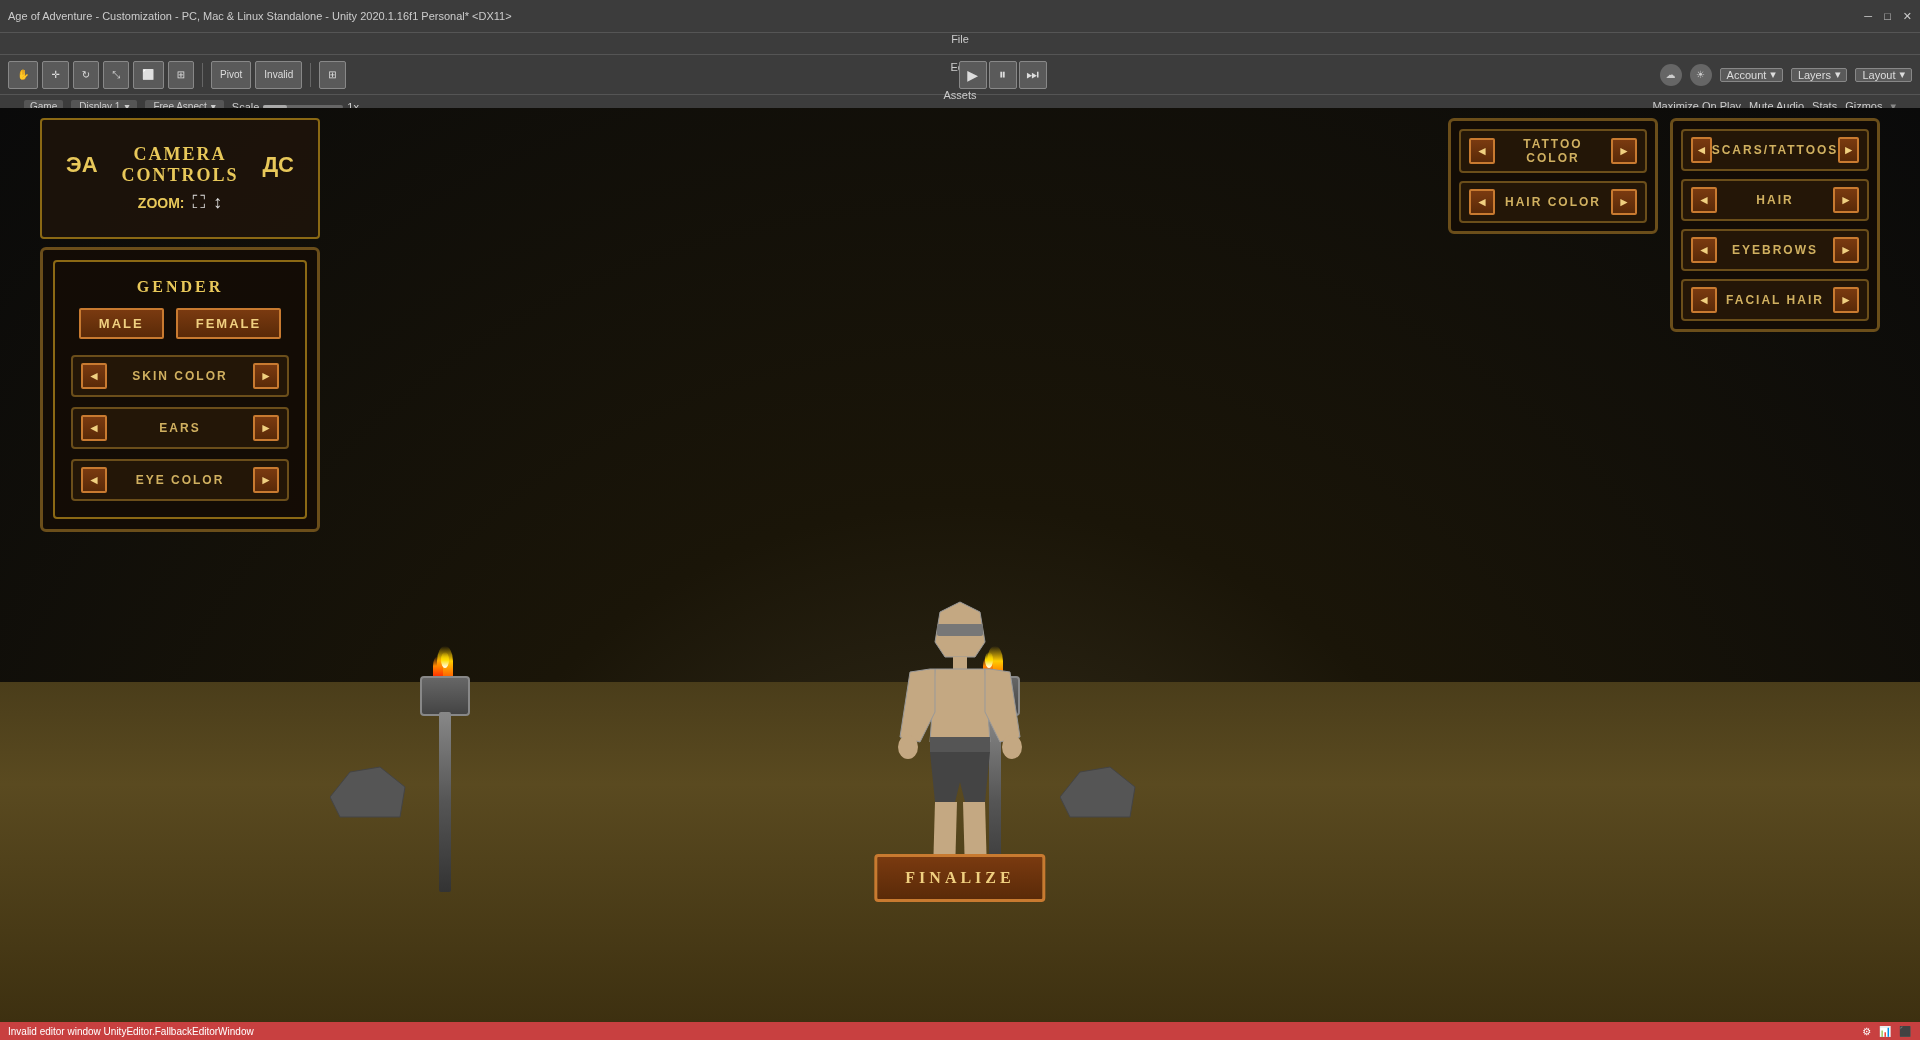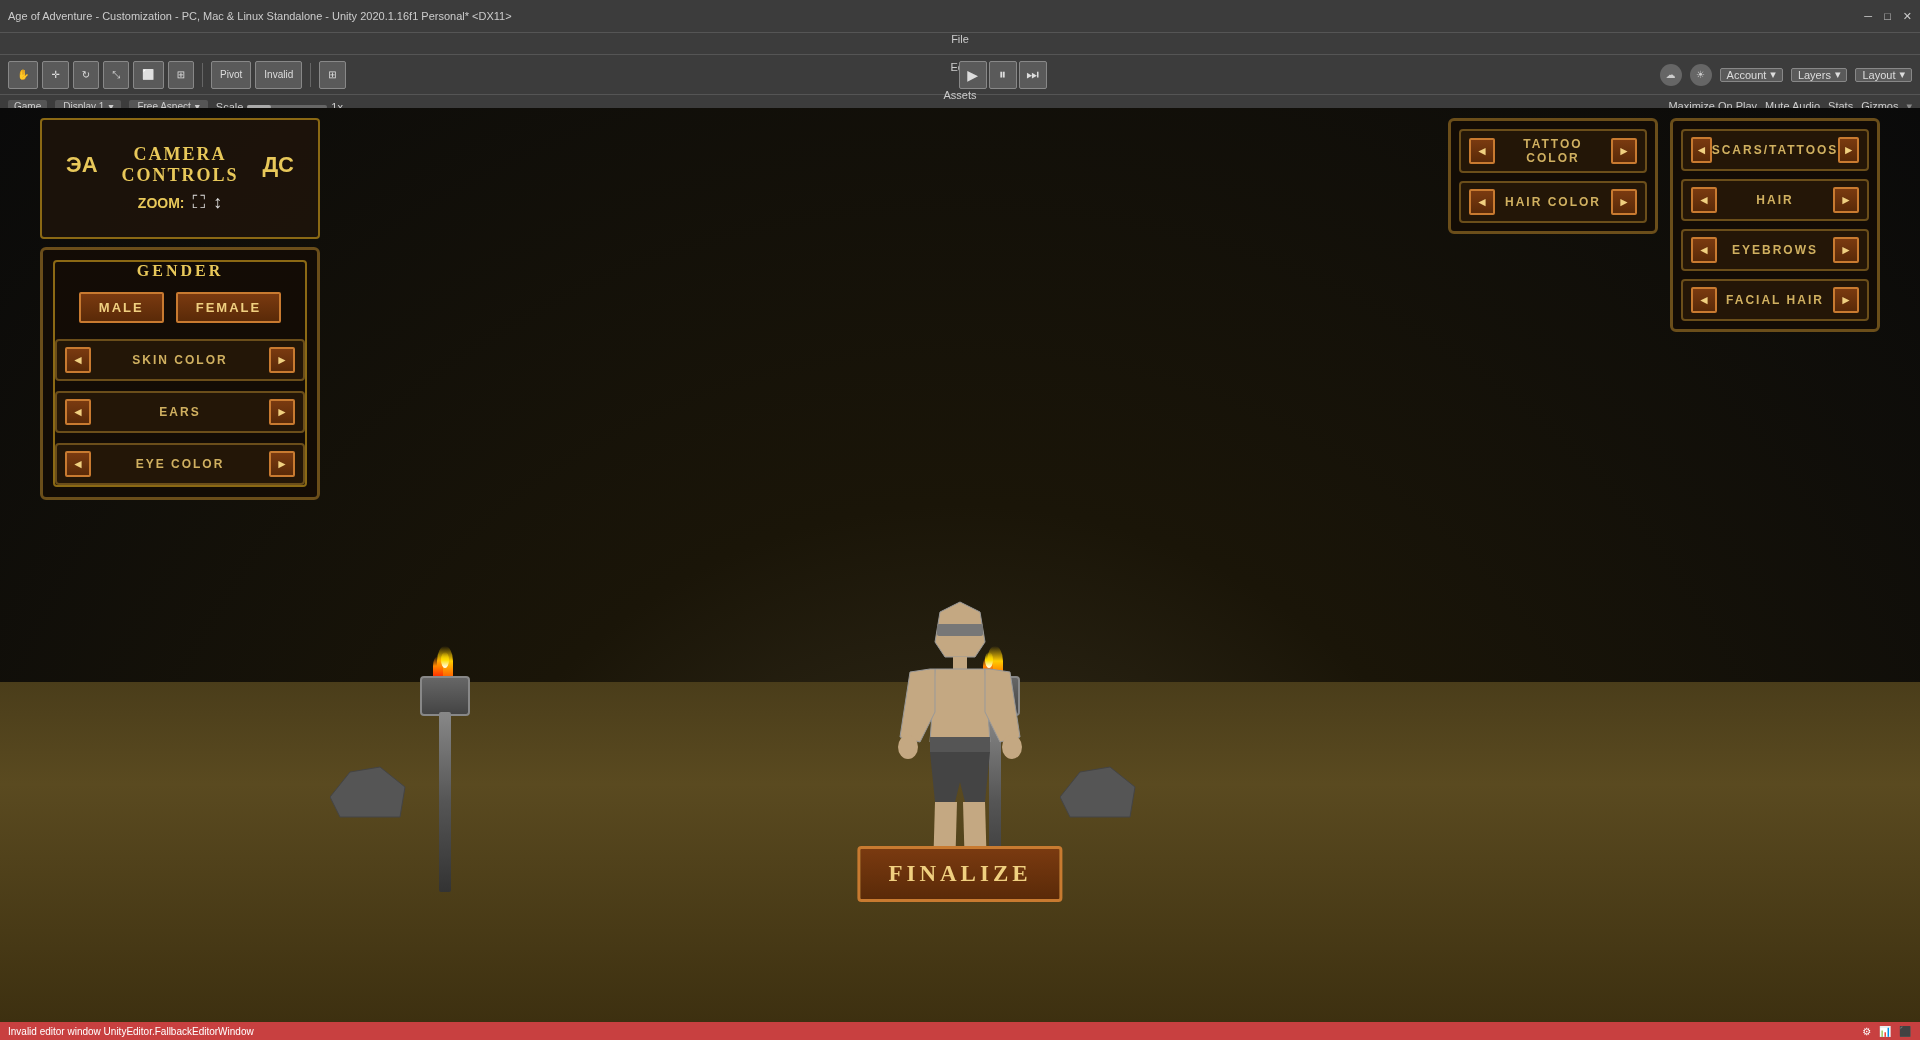--- a/index.html
+++ b/index.html
@@ -36,21 +36,21 @@
     #toolbar-right { display: flex; align-items: center; gap: 8px; margin-left: auto; }
     .toolbar-dropdown {
       height: 14px; background: #5a5a5a; border: 1px solid #888; color: #ddd;
       font-size: 11px; padding: 0 6px; cursor: pointer; border-radius: 2px;
       display: flex; align-items: center; gap: 4px;
     }
 
     
     #game-bar {
       width: 100%; height: 24px; background: #3c3c3c; display: flex; align-items: center;
-      padding: 0 8px; gap: 8px; font-size: 11px; color: #ccc; border-top: 1px solid #555;
+      padding: 0 24px; gap: 8px; font-size: 11px; color: #ccc; border-top: 1px solid #555;
     }
     .game-badge {
       background: #555; padding: 1px 6px; border-radius: 2px; font-size: 10px;
     }
     .game-dropdown {
       background: #555; padding: 1px 8px; border-radius: 2px; font-size: 10px; cursor: pointer;
       display: flex; align-items: center; gap: 4px;
     }
     .game-right { margin-left: auto; display: flex; gap: 8px; }
     .game-right span { cursor: pointer; font-size: 11px; }
@@ -87,21 +87,21 @@
       display: flex; align-items: center; gap: 8px; justify-content: center; margin-top: 6px;
     }
     .zoom-label { color: #e8c85a; font-size: 14px; font-weight: bold; }
     .zoom-icon { color: #ddd; font-size: 18px; }
 
     .char-panel {
       background: rgba(20, 12, 5, 0.9); border: 3px solid #6b4e1a;
       border-radius: 6px; padding: 10px;
     }
     .panel-inner {
-      border: 2px solid #8b6914; border-radius: 4px; padding: 0;
+      border: 2px solid #8b6914; border-radius: 4px; padding: 16px;
     }
 
     .section-title {
       color: #e8c85a; font-size: 16px; font-weight: bold; text-align: center;
       letter-spacing: 3px; font-family: Georgia, serif; margin-bottom: 12px;
     }
 
     .gender-row {
       display: flex; gap: 12px; justify-content: center; margin-bottom: 16px;
     }
@@ -146,21 +146,21 @@
       position: absolute; top: 10px; right: 260px; width: 210px;
     }
     .cl-panel-inner {
       background: rgba(20, 12, 5, 0.92); border: 3px solid #6b4e1a; border-radius: 6px; padding: 8px;
     }
 
     
     #finalize-btn {
       position: absolute; bottom: 120px; left: 50%; transform: translateX(-50%);
       background: linear-gradient(to bottom, #7a3a10, #5a2a08); border: 3px solid #c87a30;
-      color: #f0d080; font-size: 23px; font-weight: bold; padding: 12px 28px;
+      color: #f0d080; font-size: 16px; font-weight: bold; padding: 12px 28px;
       cursor: pointer; letter-spacing: 4px; border-radius: 4px; font-family: Georgia, serif;
     }
 
     
     .torch {
       position: absolute; display: flex; flex-direction: column; align-items: center;
     }
     .torch-fire {
       width: 40px; height: 50px; position: relative;
     }

